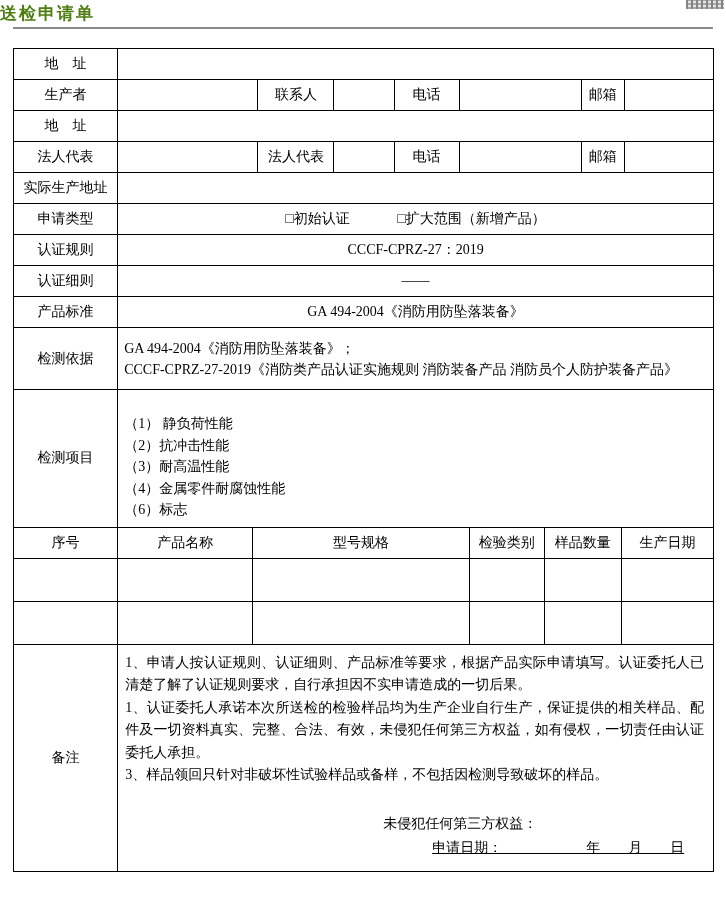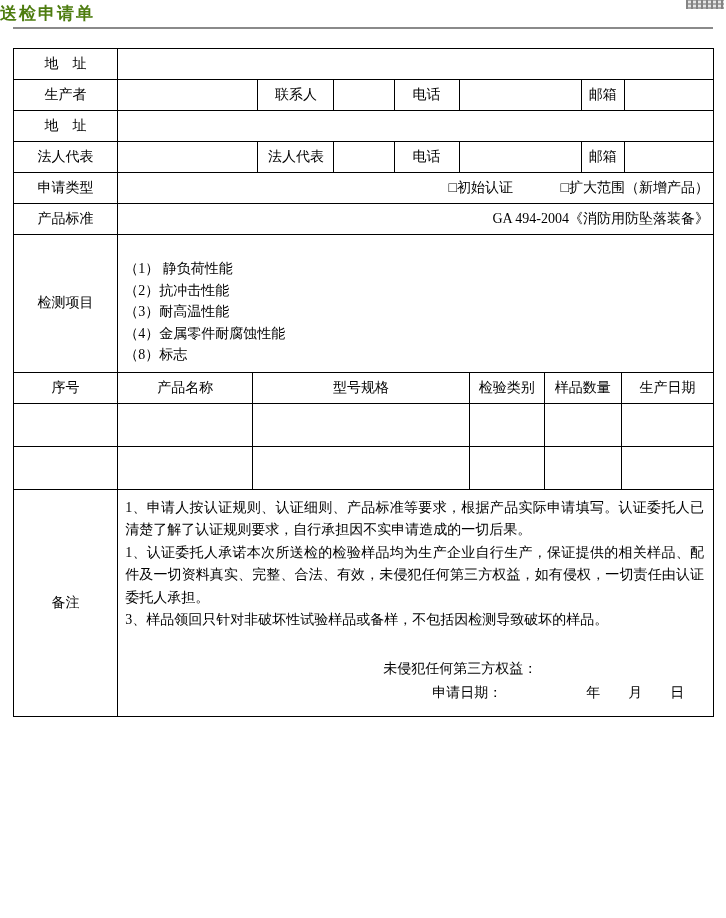--- a/index.html
+++ b/index.html
@@ -42,41 +42,41 @@
   }
   table + table { margin-top: -1px; }
   td, th {
     border: 1px solid #000;
     padding: 0 4px;
     vertical-align: middle;
     font-weight: normal;
     overflow: hidden;
   }
   .lbl { text-align: center; padding: 0 2px; }
-  .center { text-align: right; }
+  .center { text-align: center; }
   .r31 { height: 31px; }
   .r62 { height: 62px; }
   .r137 { height: 137px; }
   .r43 { height: 43px; }
   .r227 { height: 227px; }
   .lines div { line-height: 21px; }
   .lines { padding: 2px 2px 2px 6px; }
   .items div { line-height: 21.5px; }
   .items { padding: 23px 2px 6px 6px; }
   .opt2 { margin-left: 44px; }
   .remark-cell { vertical-align: top; padding: 0; }
   .remark-inner {
     display: flex; flex-direction: column;
     height: 225px; padding: 7px 9px 10px 7px;
   }
   .remark-inner p { margin: 0; line-height: 22.5px; text-align: justify; }
   .sig { margin-top: auto; }
   .sig div { line-height: 24px; white-space: pre; }
   .sig-line1 { padding-left: 258px; }
-  .sig-line2 { padding-left: 307px; }
+  .sig-line2 { padding-left: 307px; text-decoration: underline; }
 </style>
 </head>
 <body>
 
 <div class="corner-fragment"></div>
 
 <div class="title">送检申请单</div>
 <div class="title-rule"></div>
 
 <div class="tables">
@@ -115,38 +115,57 @@
       <td class="lbl">法人代表</td>
       <td></td>
       <td class="lbl">法人代表</td>
       <td></td>
       <td class="lbl">电话</td>
       <td></td>
       <td class="lbl">邮箱</td>
       <td></td>
     </tr>
     <tr class="r31">
+      <td class="lbl">实际生产地址</td>
+      <td colspan="7"></td>
+    </tr>
+    <tr class="r31">
       <td class="lbl">申请类型</td>
       <td colspan="7" class="center">
         <span>□初始认证</span>
         <span class="opt2">□扩大范围（新增产品）</span>
       </td>
     </tr>
     <tr class="r31">
+      <td class="lbl">认证规则</td>
+      <td colspan="7" class="center">CCCF-CPRZ-27：2019</td>
+    </tr>
+    <tr class="r31">
+      <td class="lbl">认证细则</td>
+      <td colspan="7" class="center">——</td>
+    </tr>
+    <tr class="r31">
       <td class="lbl">产品标准</td>
       <td colspan="7" class="center">GA 494-2004《消防用防坠落装备》</td>
+    </tr>
+    <tr class="r62">
+      <td class="lbl">检测依据</td>
+      <td colspan="7" class="lines">
+        <div>GA 494-2004《消防用防坠落装备》；</div>
+        <div>CCCF-CPRZ-27-2019《消防类产品认证实施规则 消防装备产品 消防员个人防护装备产品》</div>
+      </td>
     </tr>
     <tr class="r137">
       <td class="lbl">检测项目</td>
       <td colspan="7" class="items">
         <div>（1） 静负荷性能</div>
         <div>（2）抗冲击性能</div>
         <div>（3）耐高温性能</div>
         <div>（4）金属零件耐腐蚀性能</div>
-        <div>（8）标志</div>
+        <div>（6）标志</div>
       </td>
     </tr>
   </tbody>
     </table>
 
   <table>
     <colgroup>
       <col style="width:104px">
         <col style="width:135px">
         <col style="width:216px">

